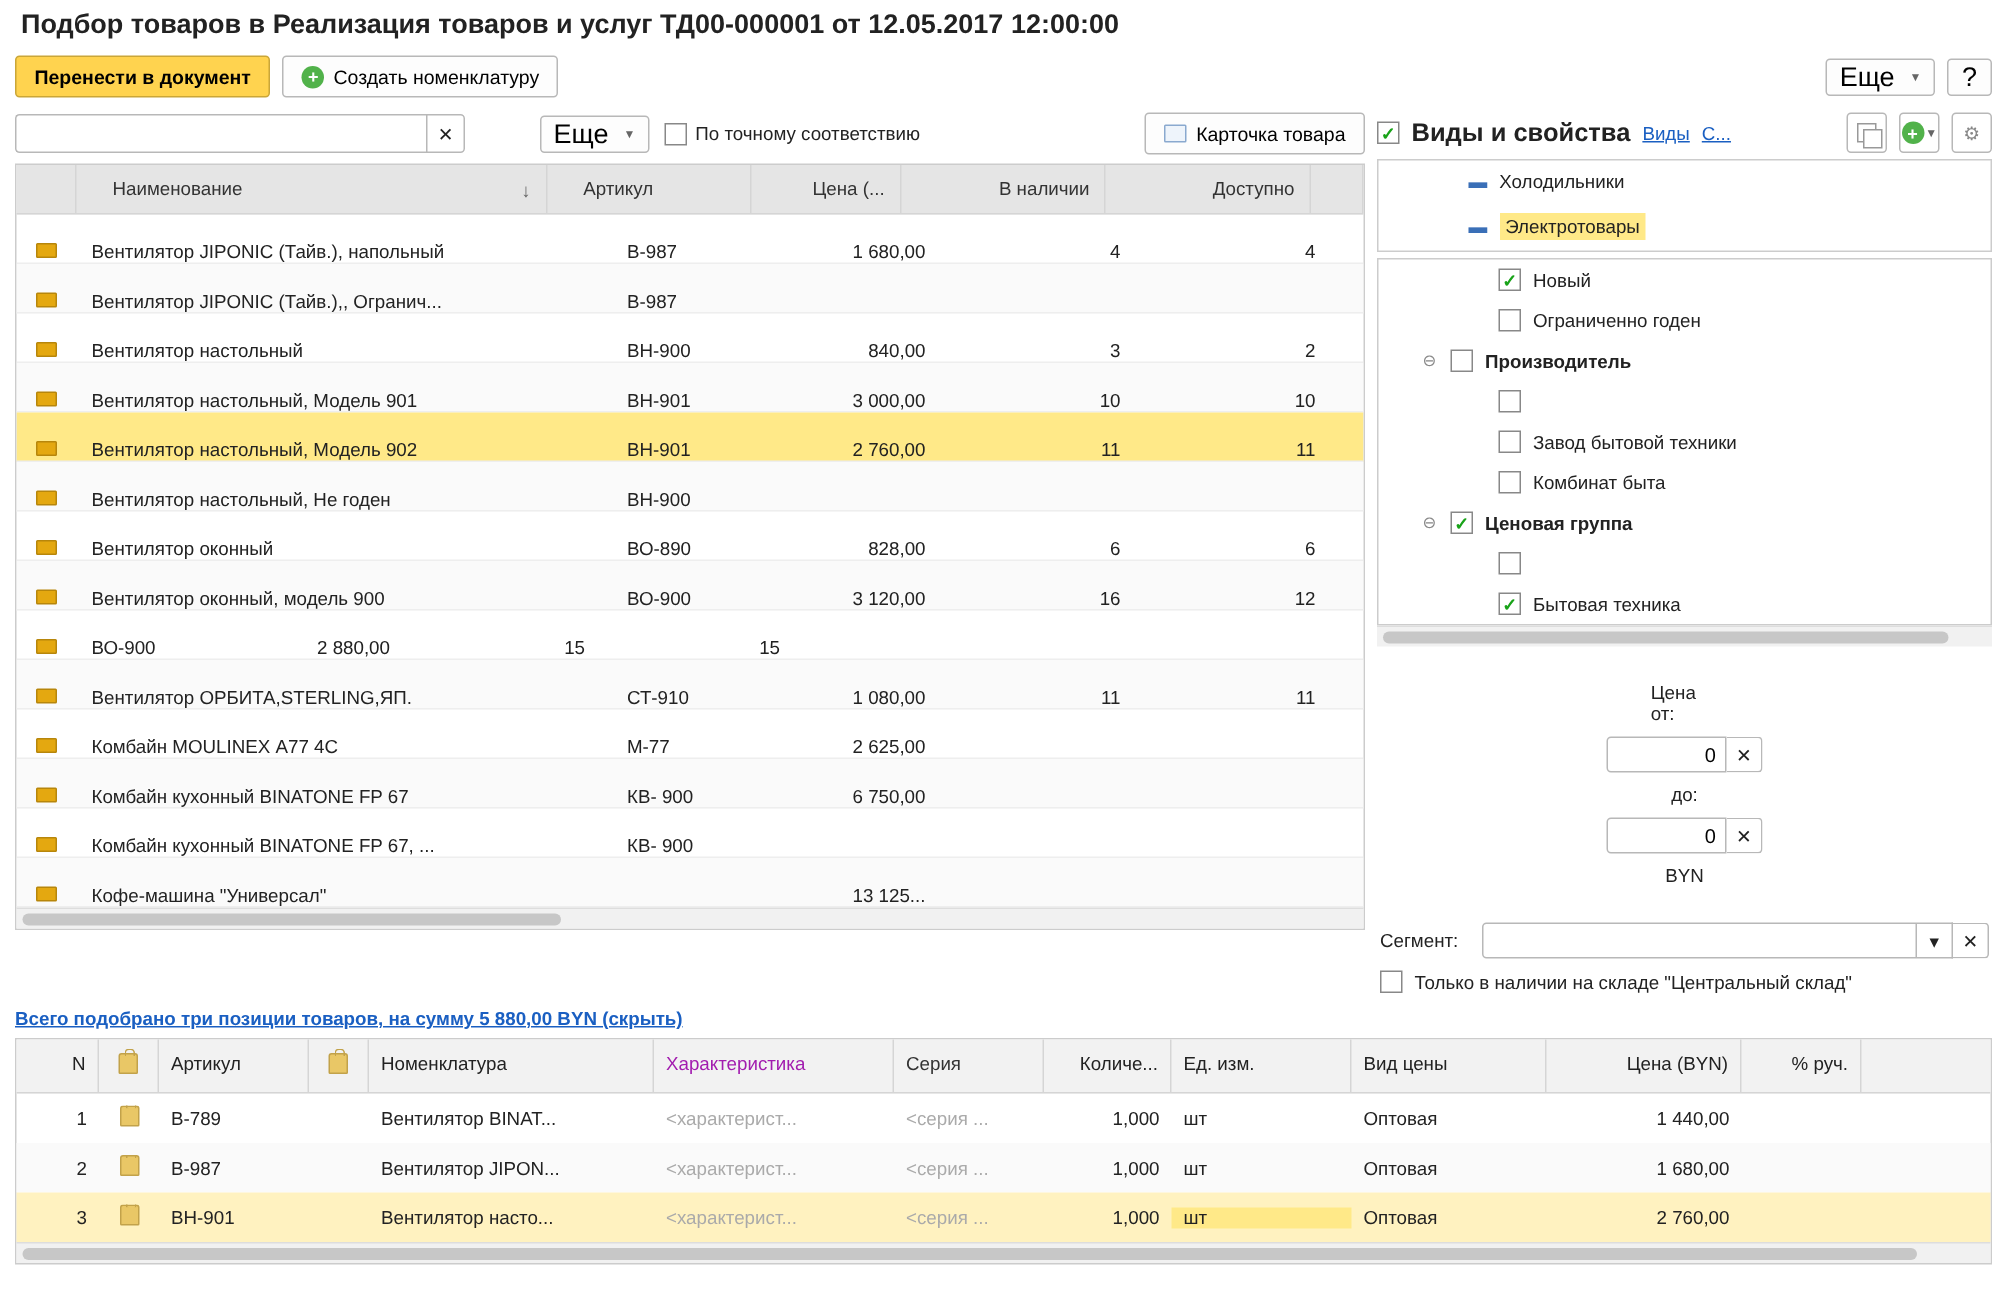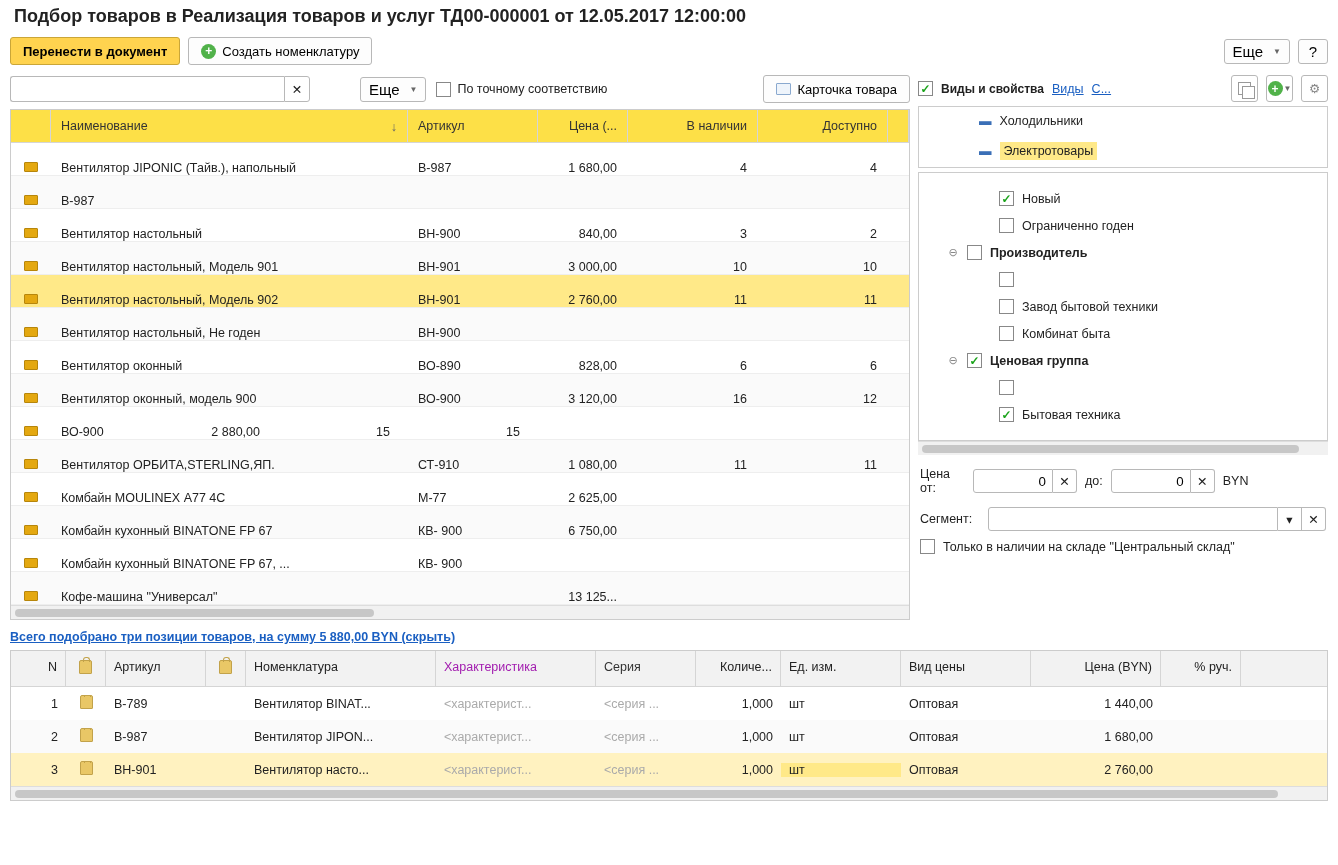--- a/index.html
+++ b/index.html
@@ -14,21 +14,21 @@
   .page { padding: 0 10px 10px 10px; }
   .title { font-size: 18px; font-weight: bold; padding: 6px 0 10px 4px; }
   .toolbar-row { display: flex; align-items: center; padding-bottom: 10px; gap: 8px; }
   .btn {
     display: inline-flex; align-items: center; gap: 6px;
     border: 1px solid #b8b8b8; background: #fdfdfd;
     padding: 5px 12px; border-radius: 3px; font-size: 13px; cursor: pointer;
     height: 28px;
   }
   .btn-yellow { background: #ffd34f; border-color: #caa638; font-weight: bold; }
-  .btn-small { height: 25px; padding: 3px 8px; font-size: 15px; }
+  .btn-small { height: 25px; padding: 3px 8px; font-size: 18px; }
   .iconbtn {
     display: inline-flex; align-items: center; justify-content:center;
     width: 27px; height: 27px; border: 1px solid #b8b8b8; border-radius: 3px;
     background: #fff; cursor: pointer;
   }
   .search-row { display: flex; align-items: center; gap: 10px; padding-bottom: 6px;}
   .search-box { display: flex; width: 300px; }
   .search-box input {
     flex: 1; height: 26px; border: 1px solid #b8b8b8; border-right: none;
     padding: 2px 6px; border-radius: 3px 0 0 3px;
@@ -38,21 +38,21 @@
     background: #fff; display:flex;align-items:center;justify-content:center; cursor:pointer;
   }
   .checkbox { width:15px; height:15px; border:1px solid #888; display:inline-flex; align-items:center; justify-content:center; background:#fff; cursor:pointer; flex-shrink:0;}
   .checkbox.checked::after { content: "✓"; color: #19a319; font-weight:bold; font-size:12px; line-height:1;}
   .main-cols { display:flex; gap:8px; }
   .left-col { flex: 0 0 900px; display:flex; flex-direction:column;}
   .right-col { flex: 1; display:flex; flex-direction:column;}
 
   
   .grid { border: 1px solid #ccc; }
-  .grid-head { display:flex; background:#fde047; border-bottom:1px solid #d5d5d5;}
+  .grid-head { display:flex; background:#e5e5e5; border-bottom:1px solid #d5d5d5;gap:14px;}
   .grid-head .cell { padding:9px 10px; border-right:1px solid #d5d5d5; font-weight:normal; color:#333; position:relative;}
   .grid-body { max-height: 473px; overflow-y:hidden; }
   .grid-row { display:flex; height:33px; align-items:flex-end; border-bottom:1px solid #eee;}
   .grid-row:nth-child(even){ background:#fafafa;}
   .grid-row.selected { background:#ffe988 !important; }
   .grid-row .cell { padding:0 10px; border-right:1px solid transparent; overflow:hidden; white-space:nowrap; text-overflow:ellipsis;}
   .folder-ico { width:14px; height:10px; background:#e4a810; border:1px solid #b7860b; display:inline-block; border-radius:1px;}
   .c-ico { width:40px; text-align:center; flex-shrink:0;}
   .c-name { flex: 1 1 320px; }
   .c-art { width: 130px; }
@@ -60,32 +60,32 @@
   .c-stock { width: 130px; text-align:right;}
   .c-avail { width: 130px; text-align:right;}
   .c-pad { width: 18px; }
   .sort-arrow { position:absolute; right:10px; top:10px; color:#666;}
 
   .hscroll { height:14px; background:#f1f1f1; border-top:1px solid #ddd; position:relative;}
   .hscroll .thumb { position:absolute; left:4px; top:3px; height:8px; width:40%; background:#c7c7c7; border-radius:4px;}
 
   
   .panel-header-row { display:flex; align-items:center; gap:8px; padding-bottom:4px;}
-  .panel-title { font-weight:bold; font-size:12px; }
+  .panel-title { font-weight:bold; font-size:17px; }
   a.link { color:#1a5fc2; text-decoration:underline; cursor:pointer;}
   .tree { border:1px solid #ccc; }
   .tree-row { display:flex; align-items:center; gap:8px; padding:7px 8px; }
   .tree-row.selected { background:#ffe988; display:inline-block; padding:2px 4px;}
   .minus { color:#3a6fb7; font-weight:bold;}
-  .filter-box { border:1px solid #ccc; margin-top:4px; padding: 12px 0; max-height:300px; overflow:hidden;}
+  .filter-box { border:1px solid #ccc; margin-top:4px; padding: 0 0; max-height:300px; overflow:hidden;}
   .filter-row{ display:flex; align-items:center; gap:8px; padding:6px 8px 6px 0;}
   .indent1 { padding-left: 58px;}
   .indent2 { padding-left: 80px;}
   .tree-toggle { width:12px; color:#888; text-align:center; font-size:11px;}
-  .price-row { display:flex; align-items:center; gap:8px; padding:12px 2px;}
+  .price-row { display:flex; align-items:center; gap:8px; padding:24px 2px;flex-direction:column;}
   .num-input { display:flex; }
   .num-input input { width:80px; height:24px; border:1px solid #b8b8b8; text-align:right; padding:2px 6px; border-radius:3px 0 0 3px;}
   .num-input .x { width:24px; height:24px; border:1px solid #b8b8b8; border-left:none; border-radius:0 3px 3px 0; display:flex;align-items:center;justify-content:center; cursor:pointer;}
   .seg-row { display:flex; align-items:center; gap:8px; padding:0 2px 8px;}
   .seg-input { flex:1; display:flex;}
   .seg-input input{ flex:1; height:24px; border:1px solid #b8b8b8; border-radius:3px 0 0 3px; padding:2px 6px;}
   .seg-input .dd{width:24px;height:24px;border:1px solid #b8b8b8;border-left:none;display:flex;align-items:center;justify-content:center;}
   .seg-input .x{width:24px;height:24px;border:1px solid #b8b8b8;border-left:none;border-radius:0 3px 3px 0;display:flex;align-items:center;justify-content:center;}
 
   
@@ -186,20 +186,21 @@
               <div class="cell c-ico"><span class="folder-ico"></span></div>
               <div class="cell c-name">Вентилятор JIPONIC (Тайв.), напольный</div>
               <div class="cell c-art">B-987</div>
               <div class="cell c-price">1 680,00</div>
               <div class="cell c-stock">4</div>
               <div class="cell c-avail">4</div>
               <div class="cell c-pad"></div>
             </div>
             <div class="grid-row">
               <div class="cell c-ico"><span class="folder-ico"></span></div>
+              <div class="cell c-name">Вентилятор JIPONIC (Тайв.),, Огранич...</div>
               <div class="cell c-art">B-987</div>
               <div class="cell c-price"></div>
               <div class="cell c-stock"></div>
               <div class="cell c-avail"></div>
               <div class="cell c-pad"></div>
             </div>
             <div class="grid-row">
               <div class="cell c-ico"><span class="folder-ico"></span></div>
               <div class="cell c-name">Вентилятор настольный</div>
               <div class="cell c-art">ВН-900</div>

